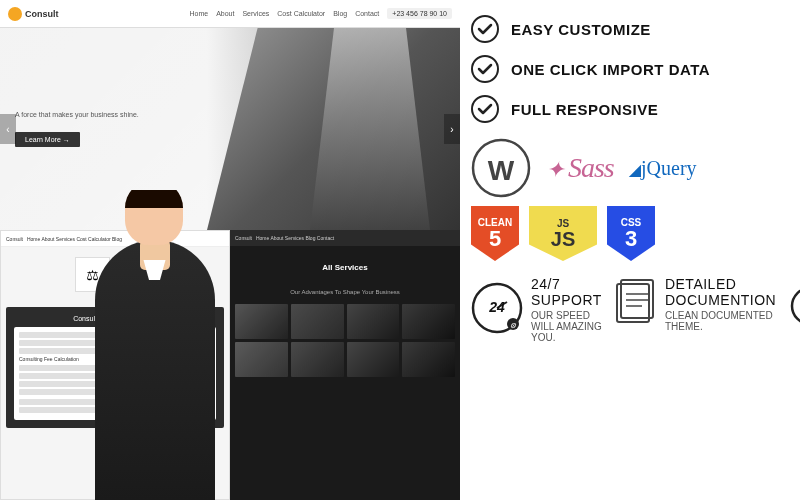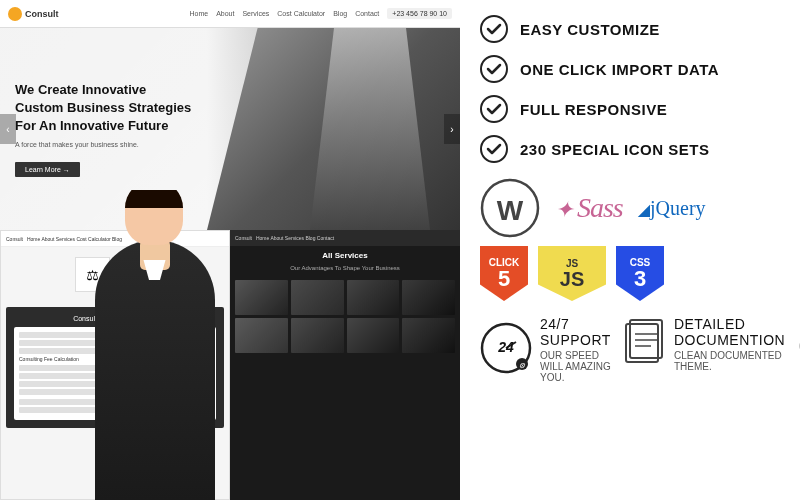--- a/index.html
+++ b/index.html
@@ -244,21 +244,21 @@
       padding: 0 5px;
       font-size: 5px;
       color: #ccc;
       gap: 4px;
     }
 
     .all-services-title {
       color: #fff;
       font-size: 8px;
       text-align: center;
-      padding: 5px;
+      padding: 17px;
       font-weight: bold;
     }
 
     .services-grid {
       display: grid;
       grid-template-columns: repeat(4, 1fr);
       gap: 3px;
       padding: 5px;
     }
 
@@ -277,21 +277,21 @@
     .service-thumb:nth-child(5) { background: linear-gradient(135deg, #5a5a5a, #333); }
     .service-thumb:nth-child(6) { background: linear-gradient(135deg, #4a4a4a, #222); }
     .service-thumb:nth-child(7) { background: linear-gradient(135deg, #454545, #1a1a1a); }
     .service-thumb:nth-child(8) { background: linear-gradient(135deg, #3a3a3a, #111); }
 
     
     .right-panel {
       width: 340px;
       height: 500px;
       background: #fff;
-      padding: 15px 20px;
+      padding: 15px 11px;
       position: relative;
     }
 
     .features-list {
       margin-bottom: 15px;
     }
 
     .feature-item {
       display: flex;
       align-items: center;
@@ -402,21 +402,20 @@
         <span>Contact</span>
       </div>
       <div class="nav-phone">+23 456 78 90 10</div>
     </div>
 
     <div class="hero-section">
       <div class="hero-bg"></div>
       <div class="hero-figure"></div>
       <div class="prev-arrow">‹</div>
       <div class="hero-content">
-        <div class="hero-title">We Create Innovative<br>Custom Business Strategies<br>For An Innovative Future</div>
         <div class="hero-subtitle">A force that makes your business shine.</div>
         <button class="hero-btn">Learn More →</button>
       </div>
       <div class="next-arrow">›</div>
     </div>
   </div>
 
   <div class="bottom-previews">
 
     <div class="preview-left">
@@ -504,27 +503,20 @@
     </div>
 
     <div class="feature-item">
       <svg class="check-icon" viewBox="0 0 28 28">
         <circle cx="14" cy="14" r="13" fill="none" stroke="#222" stroke-width="2"></circle>
         <polyline points="8,14 12,18 20,10" fill="none" stroke="#222" stroke-width="2.5" stroke-linecap="round" stroke-linejoin="round"></polyline>
       </svg>
       <span class="feature-text">FULL RESPONSIVE</span>
     </div>
 
-    <div class="feature-item">
-      <svg class="check-icon" viewBox="0 0 28 28">
-        <circle cx="14" cy="14" r="13" fill="none" stroke="#222" stroke-width="2"></circle>
-        <polyline points="8,14 12,18 20,10" fill="none" stroke="#222" stroke-width="2.5" stroke-linecap="round" stroke-linejoin="round"></polyline>
-      </svg>
-      <span class="feature-text">230 SPECIAL ICON SETS</span>
-    </div>
 
   </div>
 
   <div class="tech-section">
 
     <div class="tech-row-1">
 
       <svg width="60" height="60" viewBox="0 0 60 60">
         <circle cx="30" cy="30" r="28" fill="none" stroke="#444" stroke-width="2.5"></circle>
         <circle cx="30" cy="30" r="28" fill="none" stroke="#444" stroke-width="1"></circle>
@@ -538,21 +530,21 @@
 
       <span style="font-size:20px;color:#1168be;font-family:Georgia,serif;text-align:right;">
         <span style="color:#1168be;font-size:16px;">◢</span>jQuery
       </span>
     </div>
 
     <div class="tech-row-2">
 
       <div class="html5-badge">
         <div class="badge-shield html5-shield" style="clip-path:polygon(0 0,100% 0,100% 70%,50% 100%,0 70%);width:48px;height:55px;background:#e44d26;display:flex;flex-direction:column;align-items:center;justify-content:center;">
-          <span style="font-size:10px;font-weight:900;color:#fff;line-height:1;">CLICK</span>
+          <span style="font-size:10px;font-weight:900;color:#fff;line-height:1;">CLEAN</span>
           <span style="font-size:22px;font-weight:900;color:#fff;line-height:1;">5</span>
         </div>
       </div>
 
       <div class="html5-badge">
         <div style="clip-path:polygon(0 0,100% 0,100% 70%,50% 100%,0 70%);width:68px;height:55px;background:#f0db4f;display:flex;flex-direction:column;align-items:center;justify-content:center;">
           <span style="font-size:10px;font-weight:900;color:#333;line-height:1;">JS</span>
           <span style="font-size:20px;font-weight:900;color:#333;line-height:1;">JS</span>
         </div>
       </div>

